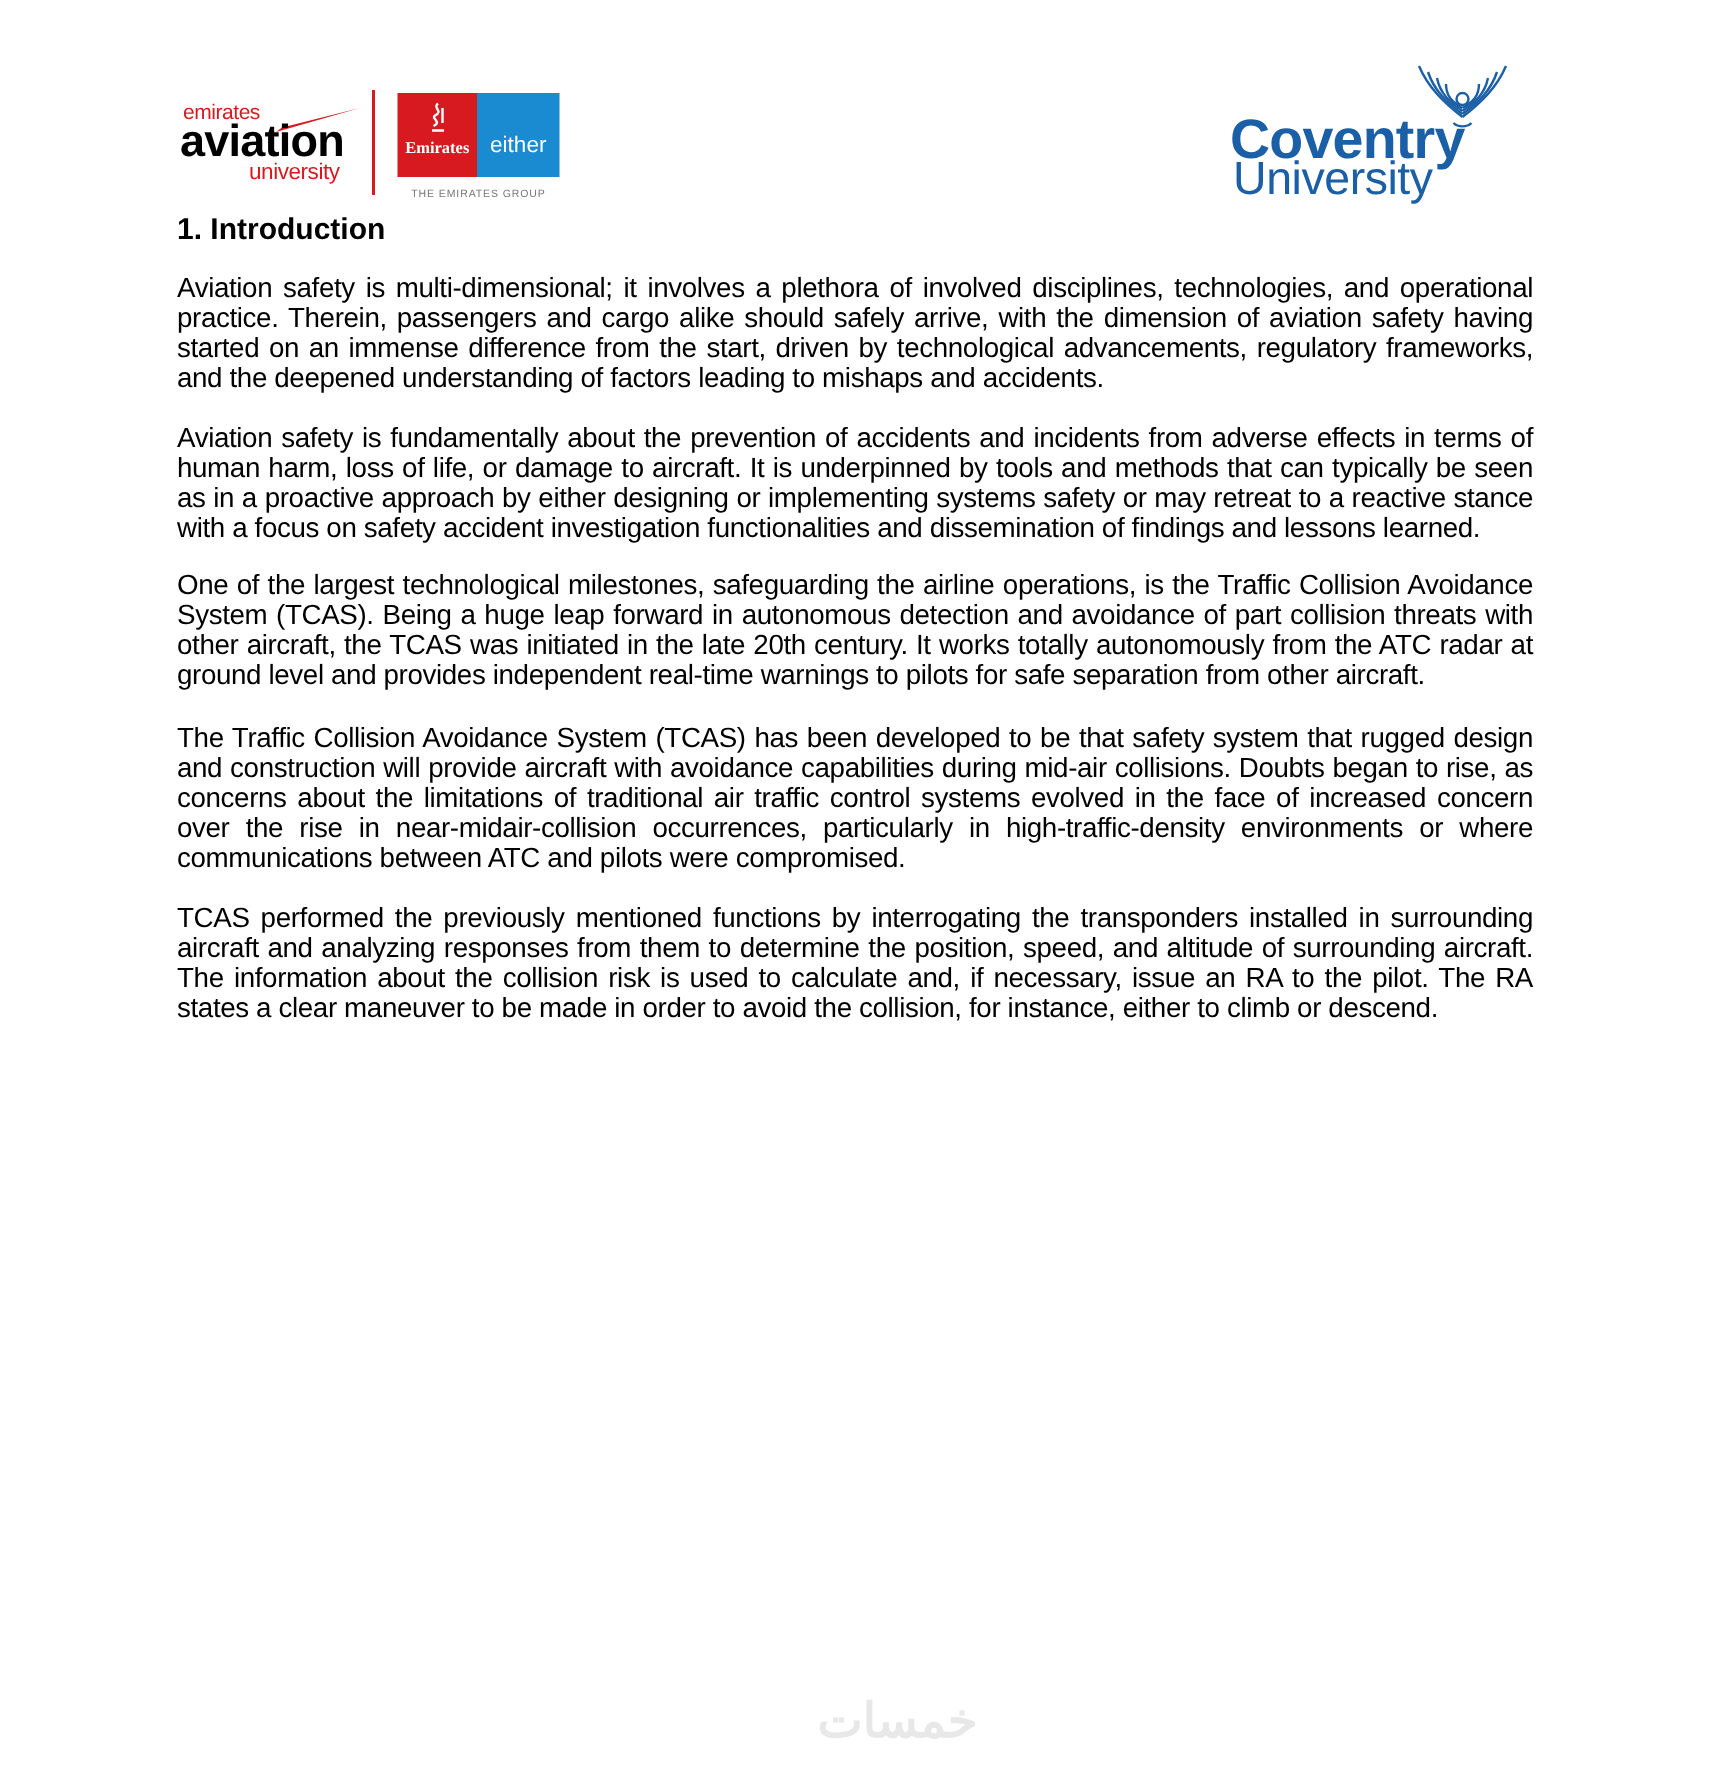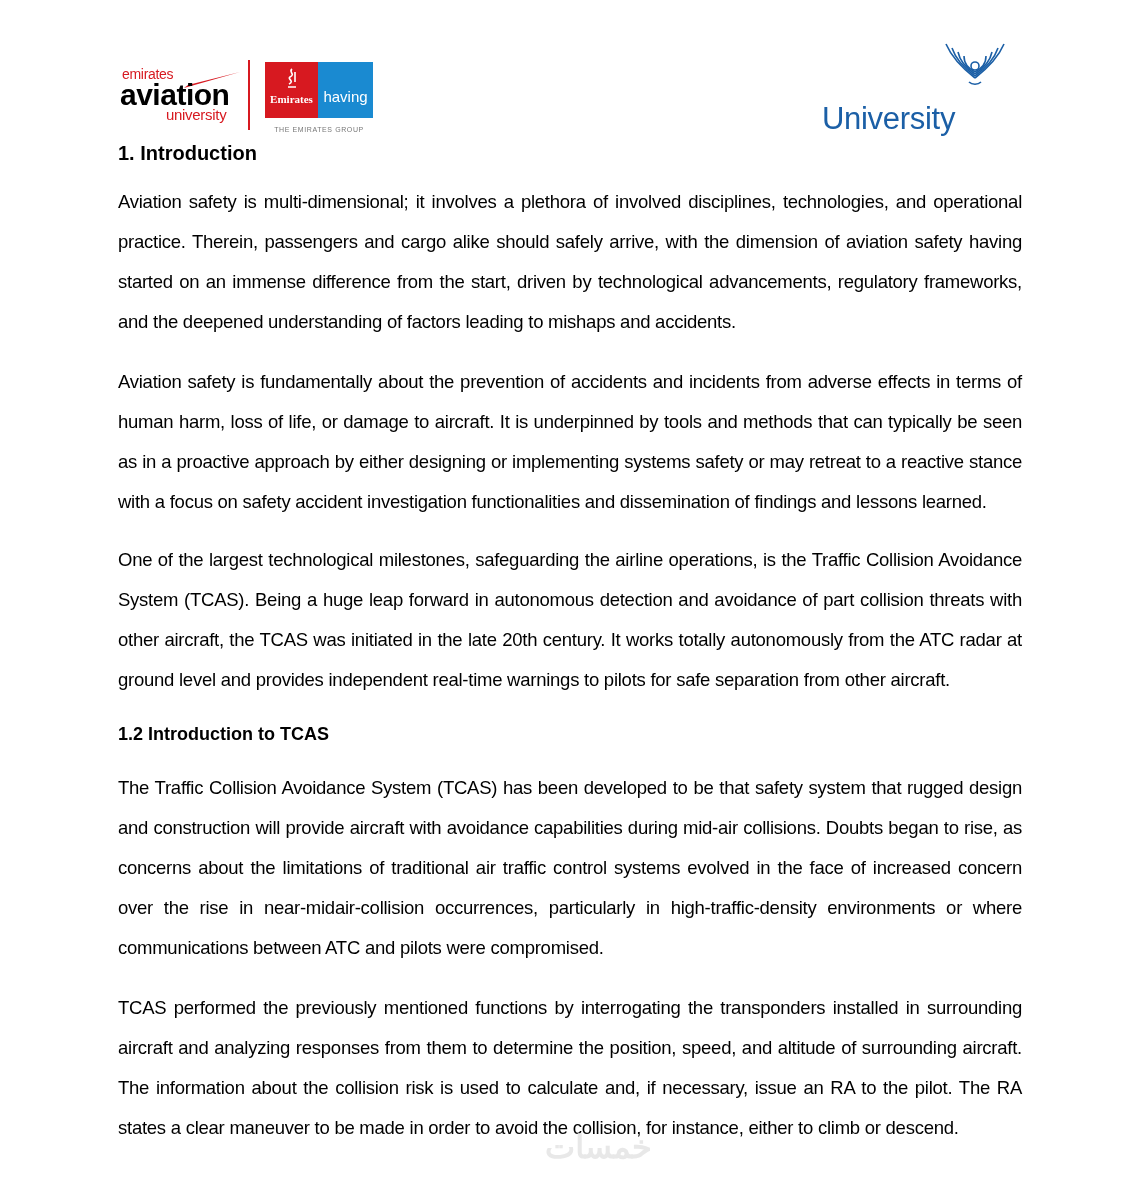--- a/index.html
+++ b/index.html
@@ -24,21 +24,21 @@
 
   .cov-logo { position: absolute; left: 818px; top: 38px; width: 192px; height: 100px; }
   .cov-bird { position: absolute; left: 124px; top: 0; width: 66px; height: 48px; }
   .cov-name { position: absolute; left: 2px; top: 36px; font-size: 37px; font-weight: bold; color: #1b5fa6; letter-spacing: -0.5px; line-height: 1; }
   .cov-univ { position: absolute; left: 4px; top: 65px; font-size: 31px; color: #1b5fa6; letter-spacing: -0.3px; line-height: 1; }
 
   
   .doc { position: absolute; left: 118px; top: 140px; width: 904px; }
   .h1 { font-size: 20px; font-weight: bold; margin: 0; line-height: 26px; }
   .h2 { font-size: 18px; font-weight: bold; margin: 0; line-height: 24px; }
-  .para { font-size: 18.5px; line-height: 40px; text-align: justify; margin: 0; letter-spacing: -0.25px; }
+  .para { font-size: 18.5px; line-height: 20px; text-align: justify; margin: 0; letter-spacing: -0.25px; }
 
   .watermark { position: absolute; left: 545px; top: 1128px; font-size: 32px; color: #e8e8e8; font-weight: bold; }
 </style>
 </head>
 <body>
 
 <div class="eau-logo">
   <span class="eau-small">emirates</span>
   <svg class="eau-swoosh" viewBox="0 0 60 20">
     <path d="M2 18 L58 2 L6 15 Z" fill="#d71920"></path>
@@ -50,49 +50,49 @@
 <div class="logo-divider"></div>
 
 <div class="eg-logo">
   <div class="eg-red">
     <svg class="eg-emblem" viewBox="0 0 16 22">
       <path d="M8 1 C4 4 12 6 6 9 C3 11 11 13 5 16 M4 19 L12 19 M11 4 L11 14" stroke="#fff" stroke-width="1.6" fill="none"></path>
     </svg>
     <span class="eg-emirates-word">Emirates</span>
   </div>
   <div class="eg-blue"></div>
-  <span class="eg-dnata-word">having</span>
+  <span class="eg-dnata-word">either</span>
   <span class="eg-group">THE EMIRATES GROUP</span>
 </div>
 
 <div class="cov-logo">
   <svg class="cov-bird" viewBox="0 0 66 48">
     <g stroke="#1b5fa6" stroke-width="1.6" fill="none">
       <path d="M33 40 C20 30 10 20 4 6"></path>
       <path d="M33 38 C22 30 14 22 10 10"></path>
       <path d="M33 36 C24 30 18 24 16 14"></path>
       <path d="M33 34 C26 30 22 26 22 18"></path>
       <path d="M33 40 C46 30 56 20 62 6"></path>
       <path d="M33 38 C44 30 52 22 56 10"></path>
       <path d="M33 36 C42 30 48 24 50 14"></path>
       <path d="M33 34 C40 30 44 26 44 18"></path>
       <circle cx="33" cy="28" r="4"></circle>
       <path d="M27 44 C30 47 36 47 39 44"></path>
     </g>
   </svg>
+  <span class="cov-name">Coventry</span>
   <span class="cov-univ">University</span>
 </div>
 
 <div class="doc">
   <h1 class="h1">1. Introduction</h1>
 
 
   <p class="para" style="margin-top:16px;">Aviation safety is multi-dimensional; it involves a plethora of involved disciplines, technologies, and operational practice. Therein, passengers and cargo alike should safely arrive, with the dimension of aviation safety having started on an immense difference from the start, driven by technological advancements, regulatory frameworks, and the deepened understanding of factors leading to mishaps and accidents.</p>
   <p class="para" style="margin-top:20px;">Aviation safety is fundamentally about the prevention of accidents and incidents from adverse effects in terms of human harm, loss of life, or damage to aircraft. It is underpinned by tools and methods that can typically be seen as in a proactive approach by either designing or implementing systems safety or may retreat to a reactive stance with a focus on safety accident investigation functionalities and dissemination of findings and lessons learned.</p>
   <p class="para" style="margin-top:18px;">One of the largest technological milestones, safeguarding the airline operations, is the Traffic Collision Avoidance System (TCAS). Being a huge leap forward in autonomous detection and avoidance of part collision threats with other aircraft, the TCAS was initiated in the late 20th century. It works totally autonomously from the ATC radar at ground level and provides independent real-time warnings to pilots for safe separation from other aircraft.</p>
 
-  <h2 class="h2" style="margin-top:22px;">1.2 Introduction to TCAS</h2>
 
   <p class="para" style="margin-top:22px;">The Traffic Collision Avoidance System (TCAS) has been developed to be that safety system that rugged design and construction will provide aircraft with avoidance capabilities during mid-air collisions. Doubts began to rise, as concerns about the limitations of traditional air traffic control systems evolved in the face of increased concern over the rise in near-midair-collision occurrences, particularly in high-traffic-density environments or where communications between ATC and pilots were compromised.</p>
   <p class="para" style="margin-top:20px;">TCAS performed the previously mentioned functions by interrogating the transponders installed in surrounding aircraft and analyzing responses from them to determine the position, speed, and altitude of surrounding aircraft. The information about the collision risk is used to calculate and, if necessary, issue an RA to the pilot. The RA states a clear maneuver to be made in order to avoid the collision, for instance, either to climb or descend.</p>
 </div>
 
 <div class="watermark">خمسات</div>
 
 </body></html>

